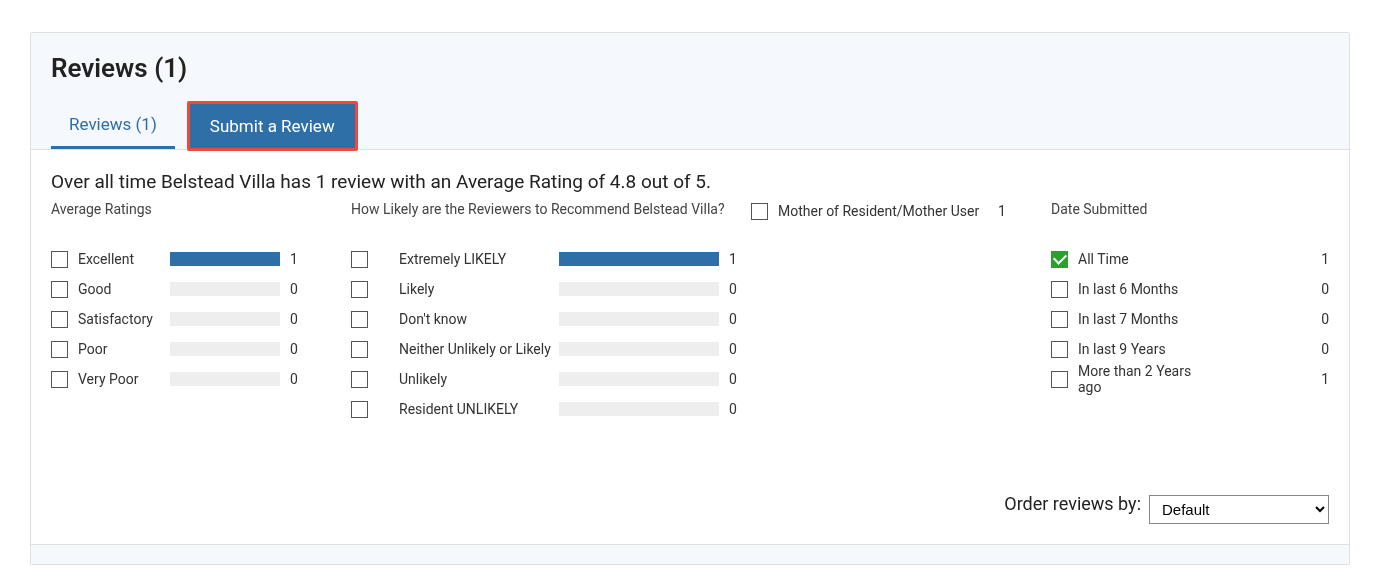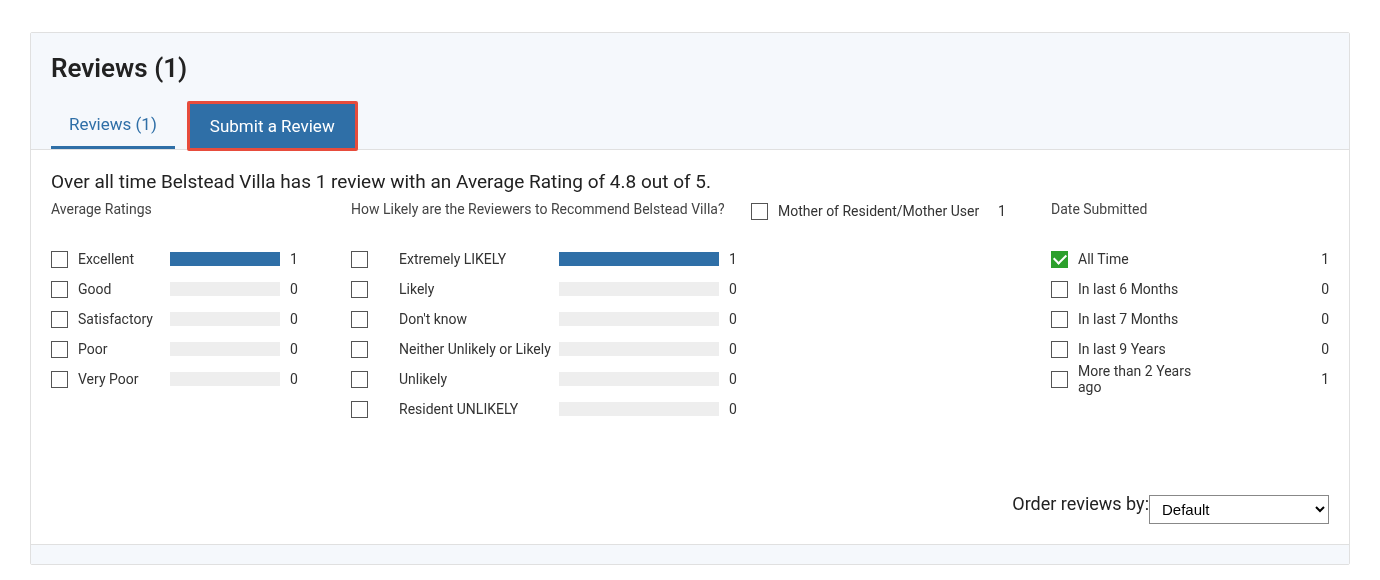--- a/index.html
+++ b/index.html
@@ -139,20 +139,21 @@
     .count {
       color: #333;
       font-size: 14px;
       text-align: right;
     }
     .col-date .count { margin-left: auto; }
     .order-row {
       display: flex;
       justify-content: flex-end;
       align-items: center;
+      gap: 8px;
       padding-top: 14px;
     }
     .order-row label {
       font-size: 18px;
       color: #222;
     }
     .order-row select {
       font-size: 15px;
       padding: 4px 8px;
       width: 180px;

